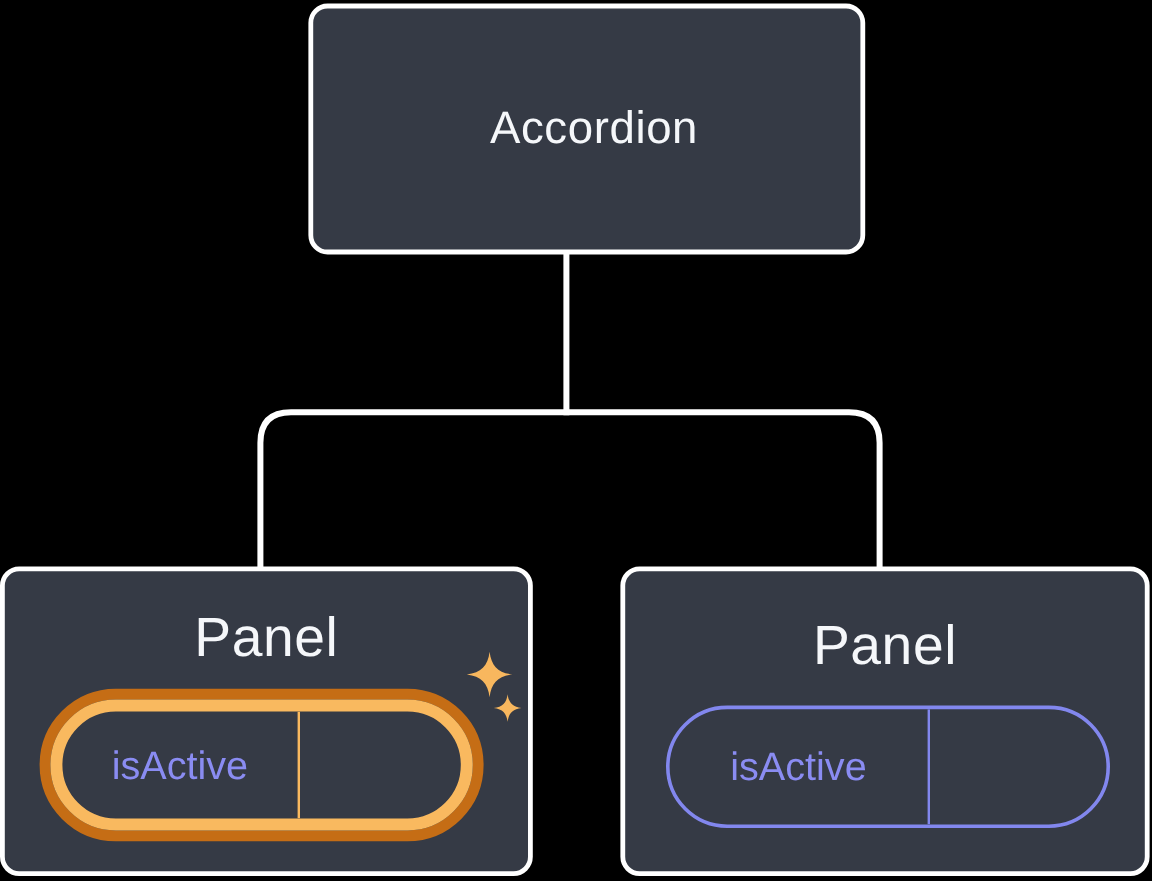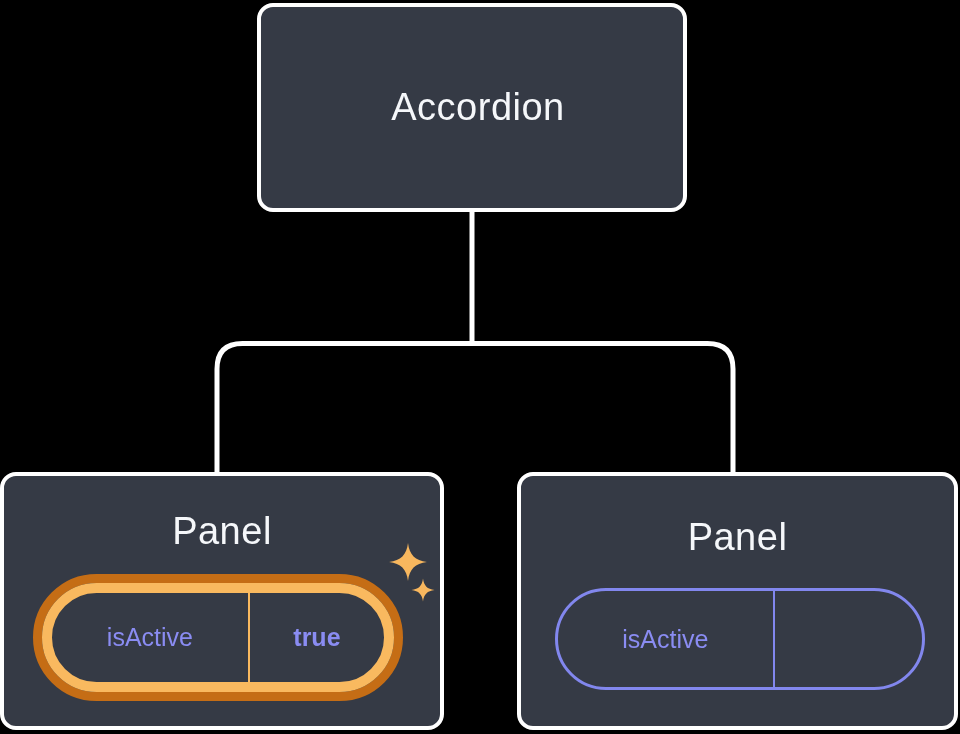--- a/index.html
+++ b/index.html
@@ -24,36 +24,36 @@
   }
   .stage { position: absolute; inset: 0; width: 960px; height: 734px; }
 
   .node {
     position: absolute;
     background: var(--node-fill);
     border: 4px solid var(--node-border);
     border-radius: 16px;
   }
   .node-root {
-    left: 257px; top: 3px; width: 430px; height: 209px;
+    left: 257px; top: 3px; width: 464px; height: 209px;
     display: flex; align-items: center; justify-content: center; padding-left: 12px;
   }
   .node-title {
     color: var(--title-color);
     font-size: 38px;
     font-weight: 500;
     letter-spacing: 0.5px;
   }
   .panel { left: 0; top: 472px; width: 444px; height: 258px; }
   .panel-right { left: 517px; width: 441px; }
   .panel-title {
     position: absolute; left: 0; width: 100%;
     text-align: center;
     color: var(--title-color);
-    font-size: 38px; font-weight: 500;
+    font-size: 46px; font-weight: 500;
     line-height: 44px;
     letter-spacing: 0.5px;
   }
   .panel-left .panel-title { top: 33px; }
   .panel-right .panel-title { top: 39px; }
 
   
   .pill-active {
     position: absolute; left: 29px; top: 98px;
     width: 370px; height: 127px;
@@ -76,21 +76,21 @@
     border: 3px solid var(--purple-border);
     border-radius: 999px;
     display: flex; align-items: stretch;
     overflow: hidden;
   }
   .pill-inactive .divider { background: var(--purple-border); }
 
   .pill-cell {
     display: flex; align-items: center; justify-content: center;
     color: var(--purple-text);
-    font-size: 25px;
+    font-size: 33px;
   }
   .cell-key   { flex: 0 0 59%; }
   .cell-value { flex: 1 1 auto; }
   .divider { flex: 0 0 2px; }
   .value-bold { font-weight: 700; }
 
   .overlay-svg {
     position: absolute; inset: 0;
     width: 960px; height: 734px;
     pointer-events: none;
@@ -111,23 +111,20 @@
   </div>
 
   <div class="node panel panel-left">
     <div class="panel-title">Panel</div>
     <div class="pill-active">
       <div class="pill-active-inner">
         <div class="pill-cell cell-key">
           <span>isActive</span>
         </div>
         <div class="divider"></div>
-        <div class="pill-cell cell-value">
-          <span class="value-bold">true</span>
-        </div>
       </div>
     </div>
   </div>
 
   <div class="node panel panel-right">
     <div class="panel-title">Panel</div>
     <div class="pill-inactive">
       <div class="pill-cell cell-key">
         <span>isActive</span>
       </div>

